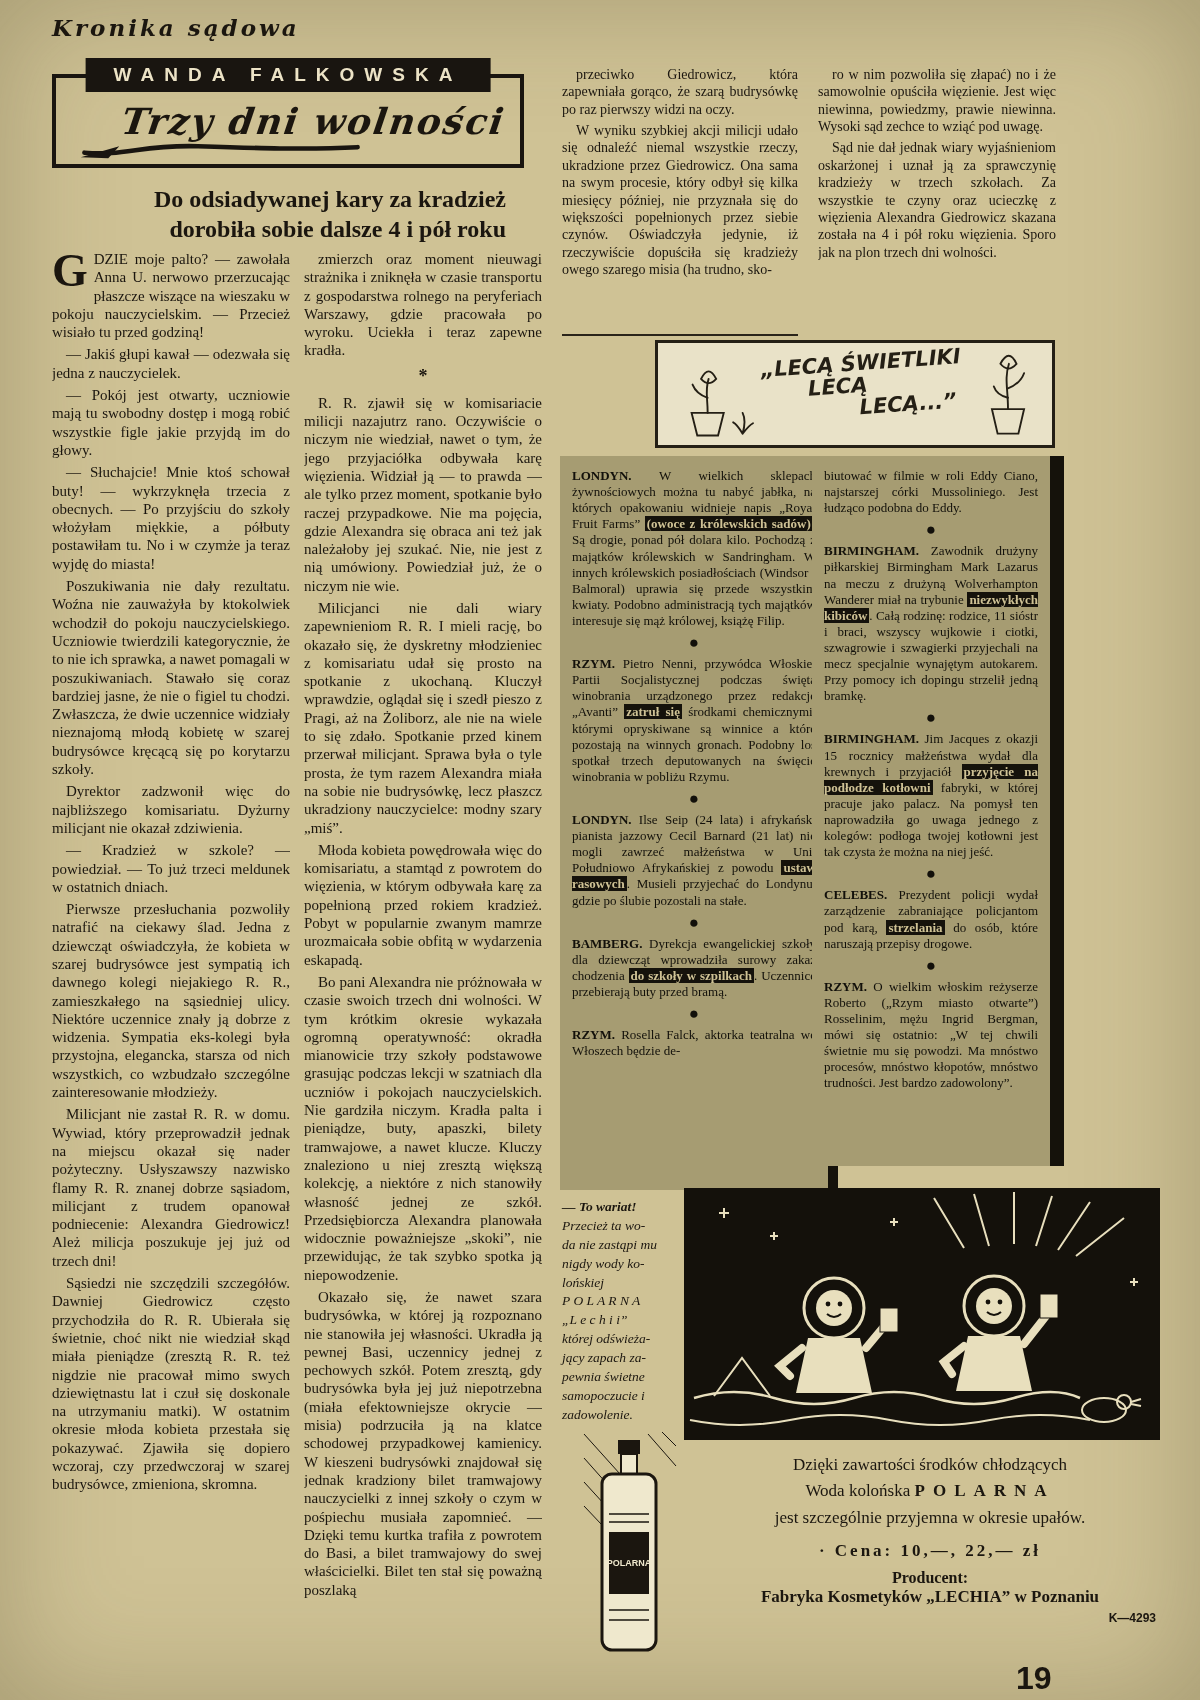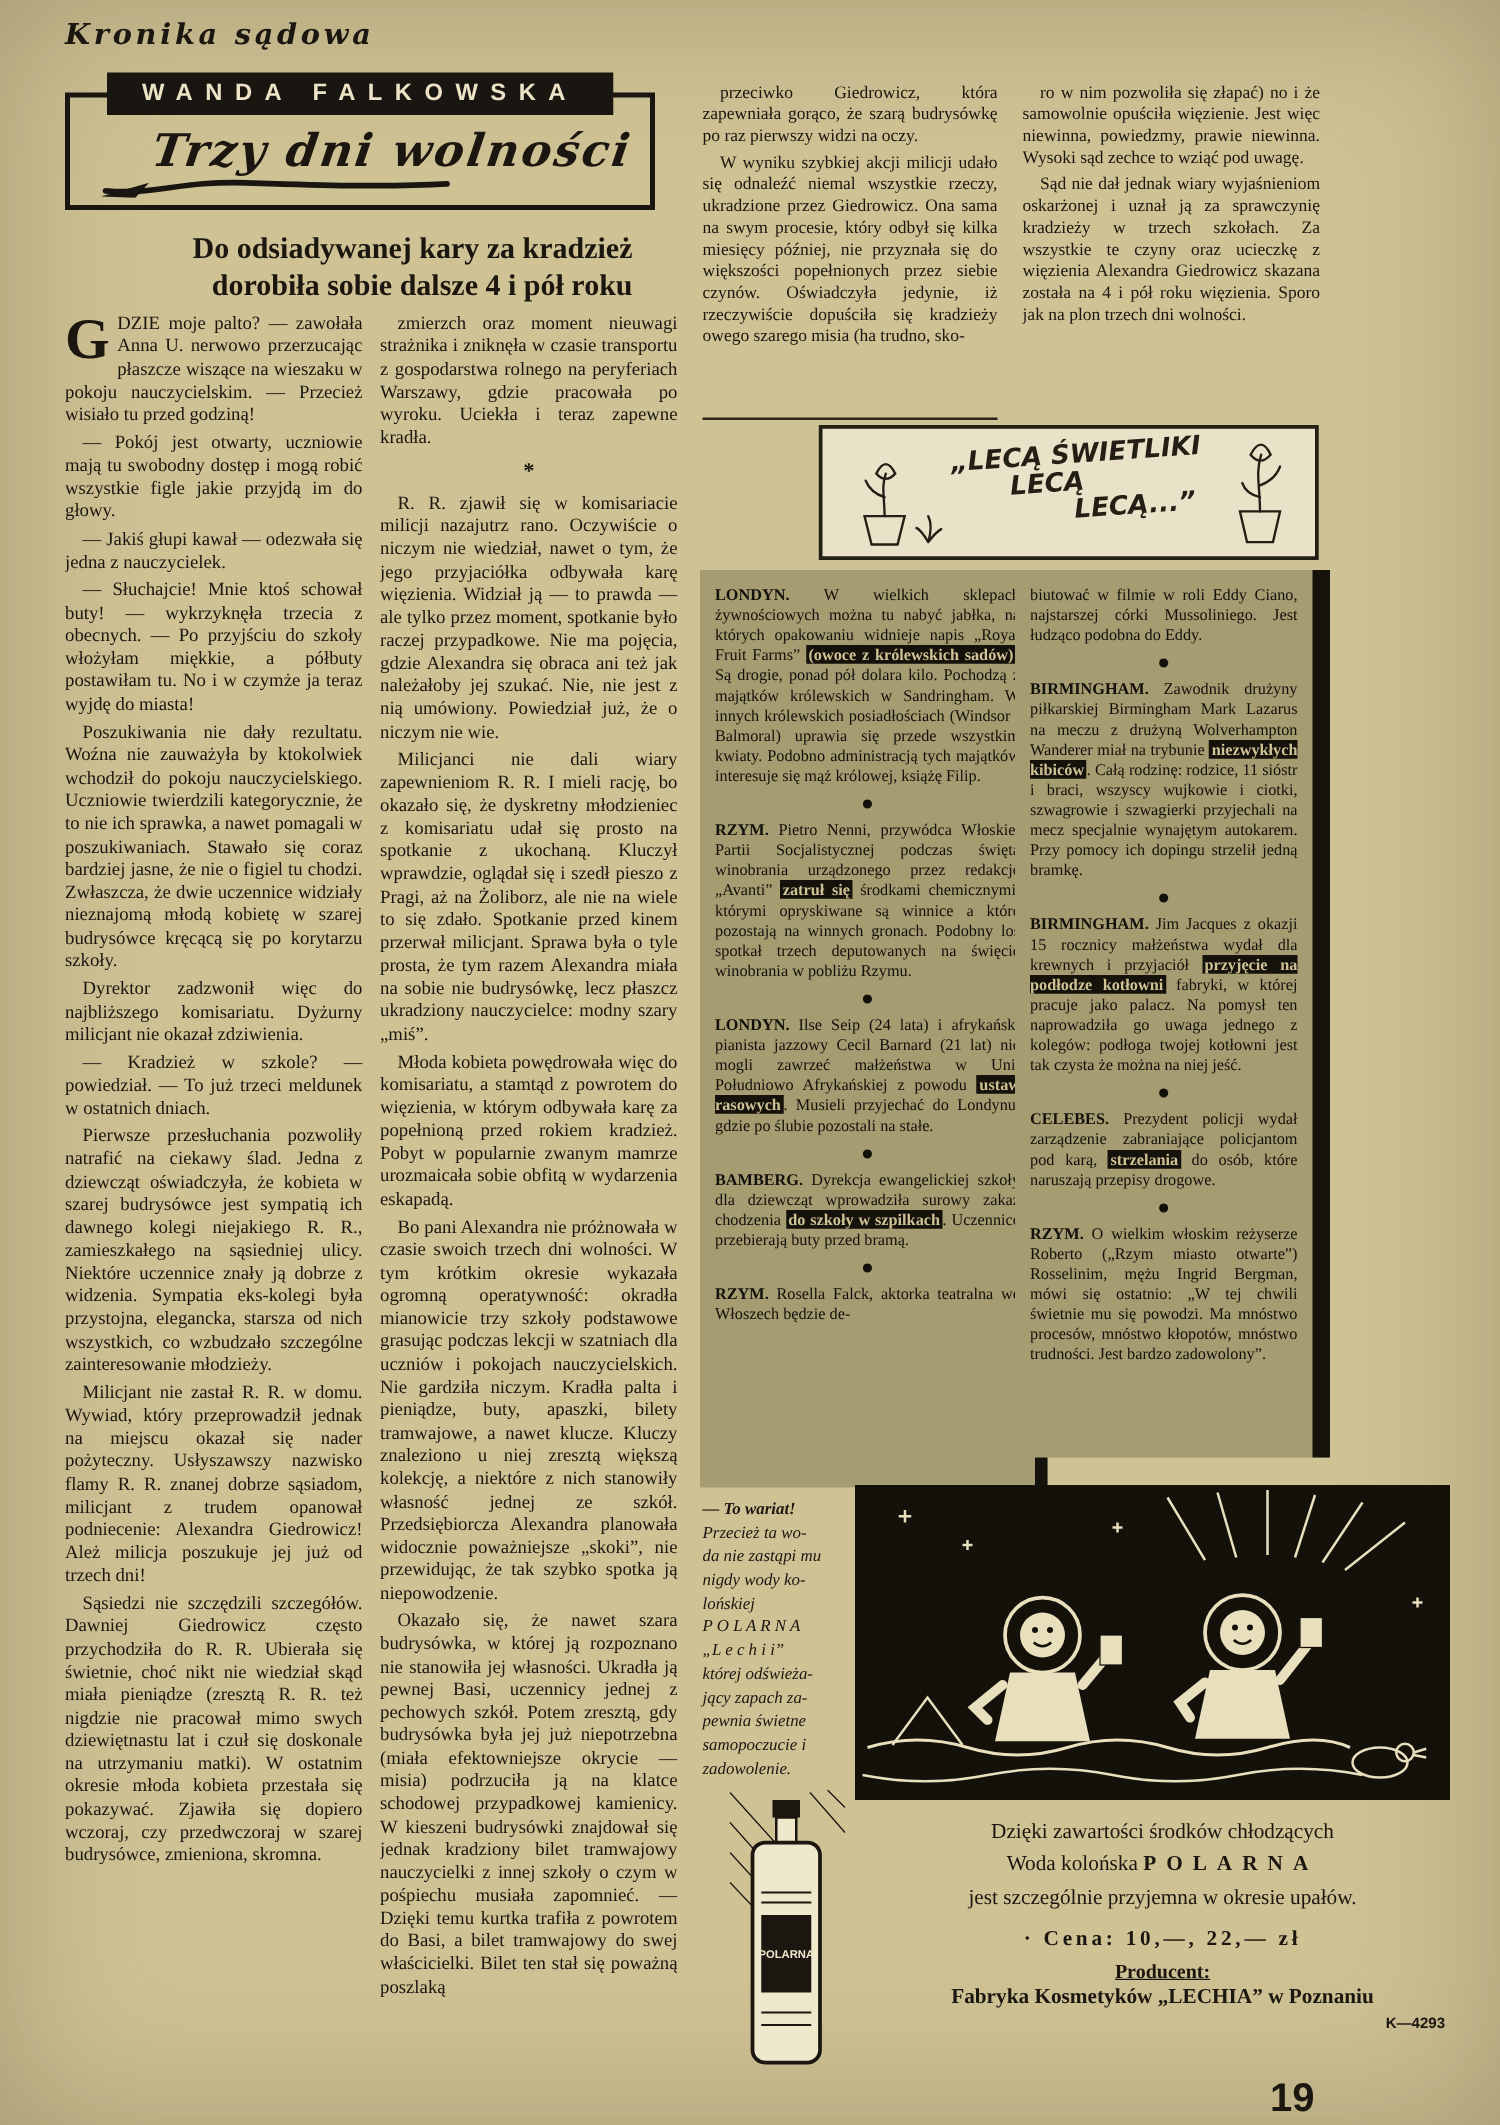--- a/index.html
+++ b/index.html
@@ -56,21 +56,21 @@
   
   .ad-illustration{position:absolute;left:684px;top:1188px;width:476px;height:252px;background:#14110b;}
   .ad-illustration svg{width:100%;height:100%;}
   
   .bottle{position:absolute;left:578px;top:1424px;width:104px;height:240px;}
   
   .ad-text{position:absolute;left:700px;top:1452px;width:460px;text-align:center;}
   .ad-line{font-size:17px;line-height:1.55;}
   .brand{font-weight:bold;letter-spacing:8px;}
   .ad-price{font-size:17px;font-weight:bold;letter-spacing:3px;margin-top:10px;}
-  .ad-producer-label{font-size:16px;font-weight:bold;margin-top:8px;text-decoration:underline;}
+  .ad-producer-label{font-size:16px;font-weight:bold;margin-top:8px;}
   .ad-producer{font-size:17px;font-weight:bold;}
   .ad-code{text-align:right;font-family:"Liberation Sans",sans-serif;font-size:12px;font-weight:bold;
            margin-top:4px;padding-right:4px;}
   .pageno{position:absolute;left:1016px;top:1660px;font-weight:bold;font-size:32px;
           font-family:"Liberation Sans",sans-serif;}
 </style>
 </head>
 <body>
 
 <div class="page">
@@ -87,22 +87,22 @@
   </div>
 
   <div class="subtitle">
     <div>Do odsiadywanej kary za kradzież</div>
     <div>dorobiła sobie dalsze 4 i pół roku</div>
   </div>
 
   <div class="col col1">
     <p class="para first-para"><span class="dropcap">G</span><span>DZIE moje palto? — zawołała Anna U. nerwowo przerzucając płaszcze wiszące na wieszaku w pokoju nauczycielskim. — Przecież wisiało tu przed godziną!</span></p>
     <div>
+        <p class="para">— Jakiś głupi kawał — odezwała się jedna z nauczycielek.</p>
         <p class="para">— Pokój jest otwarty, uczniowie mają tu swobodny dostęp i mogą robić wszystkie figle jakie przyjdą im do głowy.</p>
-        <p class="para">— Jakiś głupi kawał — odezwała się jedna z nauczycielek.</p>
         <p class="para">— Słuchajcie! Mnie ktoś schował buty! — wykrzyknęła trzecia z obecnych. — Po przyjściu do szkoły włożyłam miękkie, a półbuty postawiłam tu. No i w czymże ja teraz wyjdę do miasta!</p>
         <p class="para">Poszukiwania nie dały rezultatu. Woźna nie zauważyła by ktokolwiek wchodził do pokoju nauczycielskiego. Uczniowie twierdzili kategorycznie, że to nie ich sprawka, a nawet pomagali w poszukiwaniach. Stawało się coraz bardziej jasne, że nie o figiel tu chodzi. Zwłaszcza, że dwie uczennice widziały nieznajomą młodą kobietę w szarej budrysówce kręcącą się po korytarzu szkoły.</p>
         <p class="para">Dyrektor zadzwonił więc do najbliższego komisariatu. Dyżurny milicjant nie okazał zdziwienia.</p>
         <p class="para">— Kradzież w szkole? — powiedział. — To już trzeci meldunek w ostatnich dniach.</p>
         <p class="para">Pierwsze przesłuchania pozwoliły natrafić na ciekawy ślad. Jedna z dziewcząt oświadczyła, że kobieta w szarej budrysówce jest sympatią ich dawnego kolegi niejakiego R. R., zamieszkałego na sąsiedniej ulicy. Niektóre uczennice znały ją dobrze z widzenia. Sympatia eks-kolegi była przystojna, elegancka, starsza od nich wszystkich, co wzbudzało szczególne zainteresowanie młodzieży.</p>
         <p class="para">Milicjant nie zastał R. R. w domu. Wywiad, który przeprowadził jednak na miejscu okazał się nader pożyteczny. Usłyszawszy nazwisko flamy R. R. znanej dobrze sąsiadom, milicjant z trudem opanował podniecenie: Alexandra Giedrowicz! Ależ milicja poszukuje jej już od trzech dni!</p>
         <p class="para">Sąsiedzi nie szczędzili szczegółów. Dawniej Giedrowicz często przychodziła do R. R. Ubierała się świetnie, choć nikt nie wiedział skąd miała pieniądze (zresztą R. R. też nigdzie nie pracował mimo swych dziewiętnastu lat i czuł się doskonale na utrzymaniu matki). W ostatnim okresie młoda kobieta przestała się pokazywać. Zjawiła się dopiero wczoraj, czy przedwczoraj w szarej budrysówce, zmieniona, skromna.</p>
       </div>
   </div>
 

